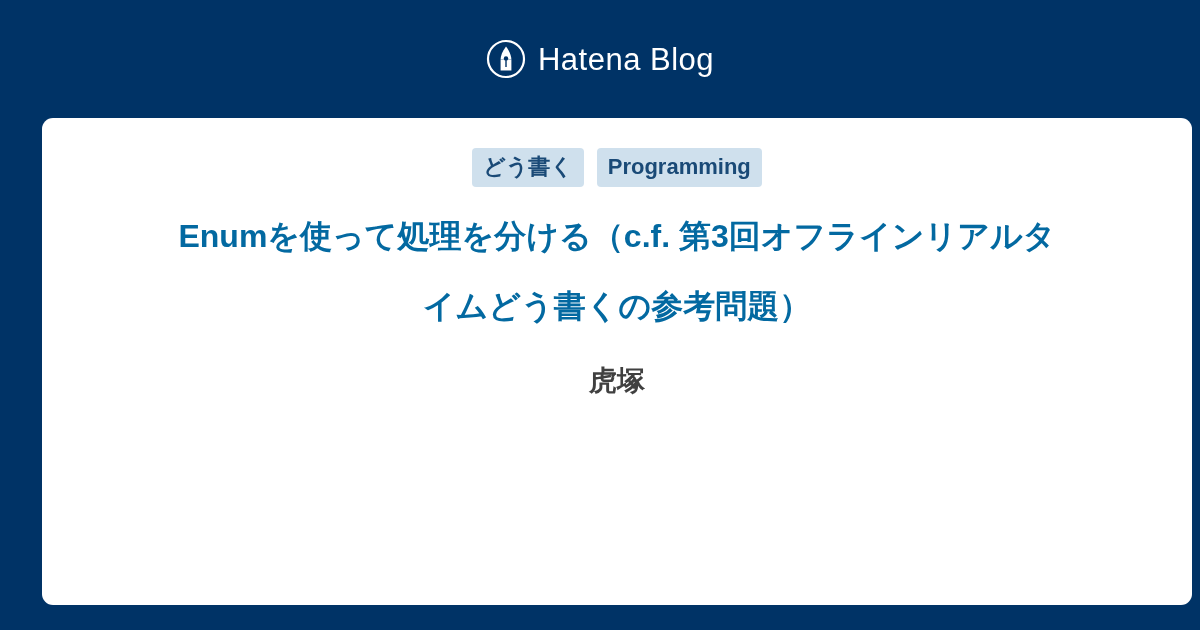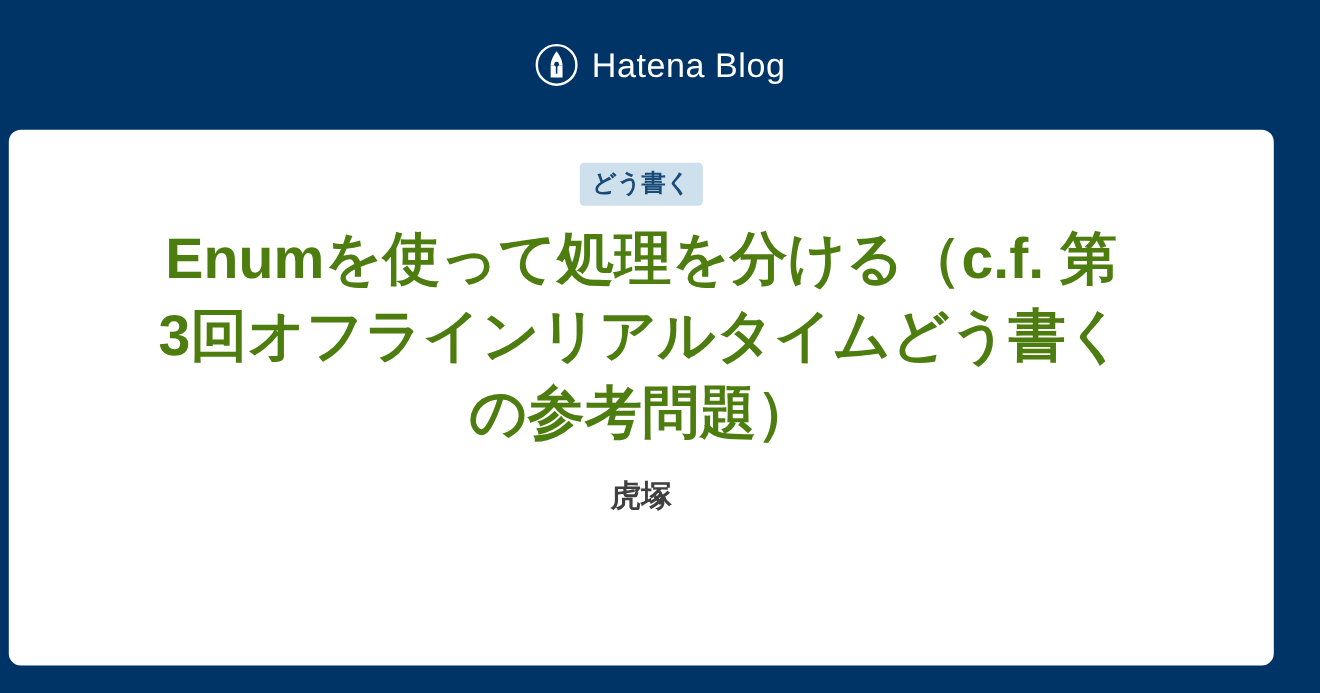--- a/index.html
+++ b/index.html
@@ -45,21 +45,21 @@
     font-size: 31px;
     font-weight: 300;
     letter-spacing: 0.5px;
     line-height: 1;
     white-space: nowrap;
   }
 
   
   .entry-card {
     position: absolute;
-    left: 8px;
+    left: 42px;
     top: 118px;
     width: 1150px;
     height: 487px;
     background: #ffffff;
     border-radius: 11px;
     box-sizing: border-box;
     padding: 30px 60px 24px 60px;
     display: flex;
     flex-direction: column;
     align-items: center;
@@ -83,22 +83,22 @@
     font-size: 22px;
     font-weight: 700;
     line-height: 1;
     padding: 8px 11px 9px 11px;
     border-radius: 4px;
     white-space: nowrap;
   }
 
   
   .entry-title {
-    color: #4d7c0f;
-    font-size: 52px;
+    color: #0369a1;
+    font-size: 32px;
     font-weight: 700;
     line-height: 70px;
     text-align: center;
     margin: 0;
     max-width: 880px;
     word-break: break-word;
     flex: 0 0 auto;
   }
 
   
@@ -127,20 +127,21 @@
         <rect x="19.3" y="20.6" width="1.4" height="7.4" fill="#003366"></rect>
       </svg>
     </span>
     <span class="brand-name">Hatena Blog</span>
   </div>
 
   <div class="entry-card">
 
     <div class="tag-list">
       <span class="tag-badge">どう書く</span>
+      <span class="tag-badge">Programming</span>
     </div>
 
     <h1 class="entry-title">Enumを使って処理を分ける（c.f. 第3回オフラインリアルタイムどう書くの参考問題）</h1>
 
     <div class="entry-author">虎塚</div>
 
   </div>
 
 </div>
 

